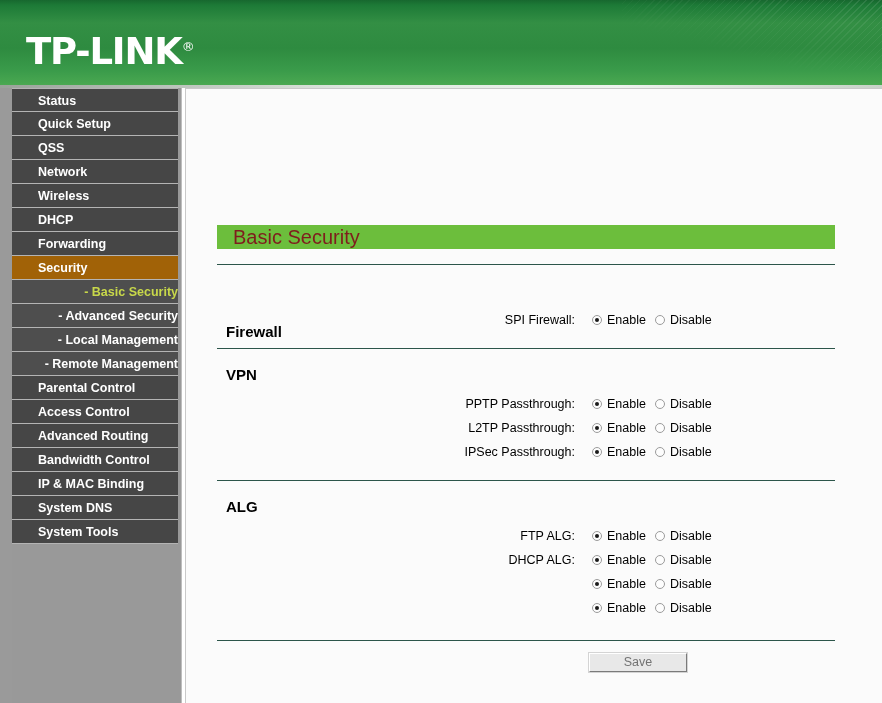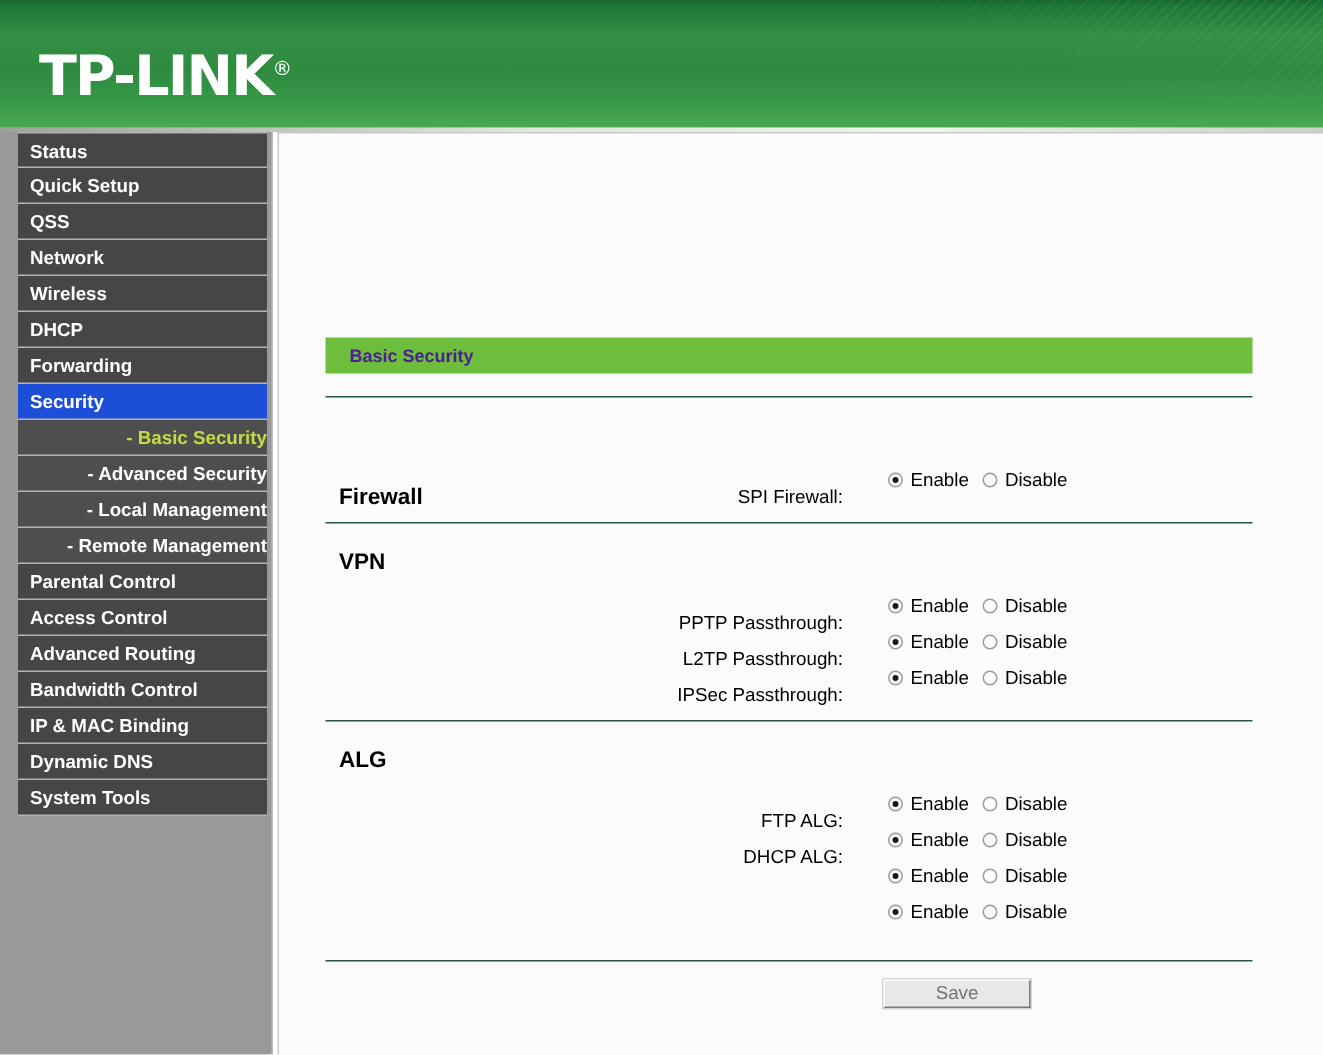--- a/index.html
+++ b/index.html
@@ -107,33 +107,33 @@
     width: 166px;
   }
   .menu-item {
     position: relative;
     height: 24px;
     line-height: 24px;
     background: #464646;
     color: #ffffff;
     font-size: 12.5px;
     font-weight: bold;
-    padding-left: 8px;
+    padding-left: 26px;
     box-sizing: border-box;
     border-bottom: 1px solid #b4b4b4;
     white-space: nowrap;
     overflow: hidden;
     cursor: pointer;
     font-family: "Liberation Sans", sans-serif;
   }
   .menu-item.top-gap {
     border-top: 1px solid #b4b4b4;
   }
   .menu-item.selected {
-    background: #1d4ed8;
+    background: #a16207;
     color: #ffffff;
   }
   .menu-item.sub {
     background: #4e4e4e;
     font-weight: bold;
     padding-left: 16px;
     text-align: right;
   }
   .menu-item.sub.active {
     color: #c8d84a;
@@ -159,23 +159,23 @@
     border-top: 1px solid #c9c9c9;
     box-sizing: border-box;
   }
   #banner {
     position: absolute;
     left: 31px;
     top: 136px;
     width: 618px;
     height: 24px;
     background: #6cbe3c;
-    color: #4c1d95;
-    font-size: 12px;
-    font-weight: bold;
+    color: #7f1d1d;
+    font-size: 20px;
+    font-weight: normal;
     line-height: 24px;
     padding-left: 16px;
     box-sizing: border-box;
   }
 
   .hr {
     position: absolute;
     left: 31px;
     width: 618px;
     height: 0;
@@ -192,29 +192,28 @@
   }
 
   .field-row {
     position: absolute;
     left: 31px;
     width: 618px;
     height: 24px;
   }
   .field-label {
     position: absolute;
-    left: 0;
+    left: 13px;
     top: 0;
     width: 345px;
     text-align: right;
     font-size: 12.5px;
     line-height: 24px;
     color: #000000;
     white-space: nowrap;
-    margin-top: 11px;
   }
   .radio-group {
     position: absolute;
     left: 375px;
     top: 0;
     line-height: 24px;
     white-space: nowrap;
     font-size: 12.5px;
   }
   .radio-opt {
@@ -297,21 +296,21 @@
         <div class="menu-item selected">Security</div>
         <div class="menu-item sub active">- Basic Security</div>
         <div class="menu-item sub">- Advanced Security</div>
         <div class="menu-item sub">- Local Management</div>
         <div class="menu-item sub">- Remote Management</div>
         <div class="menu-item">Parental Control</div>
         <div class="menu-item">Access Control</div>
         <div class="menu-item">Advanced Routing</div>
         <div class="menu-item">Bandwidth Control</div>
         <div class="menu-item">IP &amp; MAC Binding</div>
-        <div class="menu-item">Dynamic DNS</div>
+        <div class="menu-item">System DNS</div>
         <div class="menu-item">System Tools</div>
       </div>
     <div id="sidebar-spacer"></div>
   </div>
 
   <div id="content">
     <div id="banner">Basic Security</div>
     <div id="sections-host">
         <div class="hr" style="top: 175px;"></div>
         <div class="section-title" style="top: 194px; margin-top: 40px;">Firewall</div>

